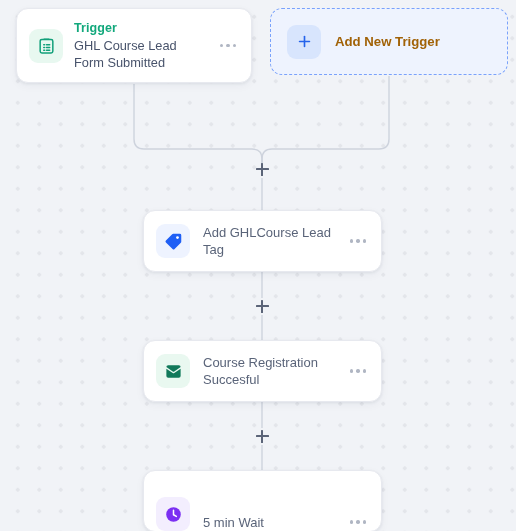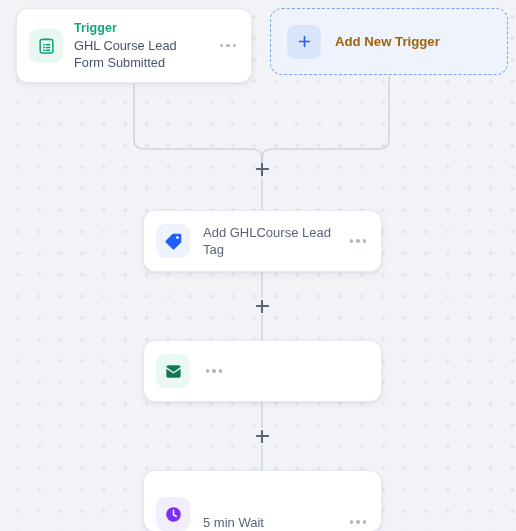--- a/index.html
+++ b/index.html
@@ -269,20 +269,23 @@
 
   <div class="plus-node" id="plus-1"></div>
 
   <div class="card action-card" id="node-email">
     <div class="icon-tile">
       <svg width="19" height="19" viewBox="0 0 24 24" fill="#11795a">
         <path d="M3 8.4v9.3A2.3 2.3 0 0 0 5.3 20h13.4a2.3 2.3 0 0 0 2.3-2.3V8.4l-8.05 5.6a1.65 1.65 0 0 1-1.9 0L3 8.4z"></path>
         <path d="M21 6.3a2.3 2.3 0 0 0-2.3-2.3H5.3A2.3 2.3 0 0 0 3 6.3l8.05 5.6a1.65 1.65 0 0 0 1.9 0L21 6.3z"></path>
       </svg>
     </div>
+    <div class="card-body">
+      <div class="action-title">Course Registration Succesful</div>
+    </div>
     <div class="menu-dots">
       <i></i>
       <i></i>
       <i></i>
     </div>
   </div>
 
   <div class="plus-node" id="plus-2"></div>
 
   <div class="card action-card" id="node-wait">

